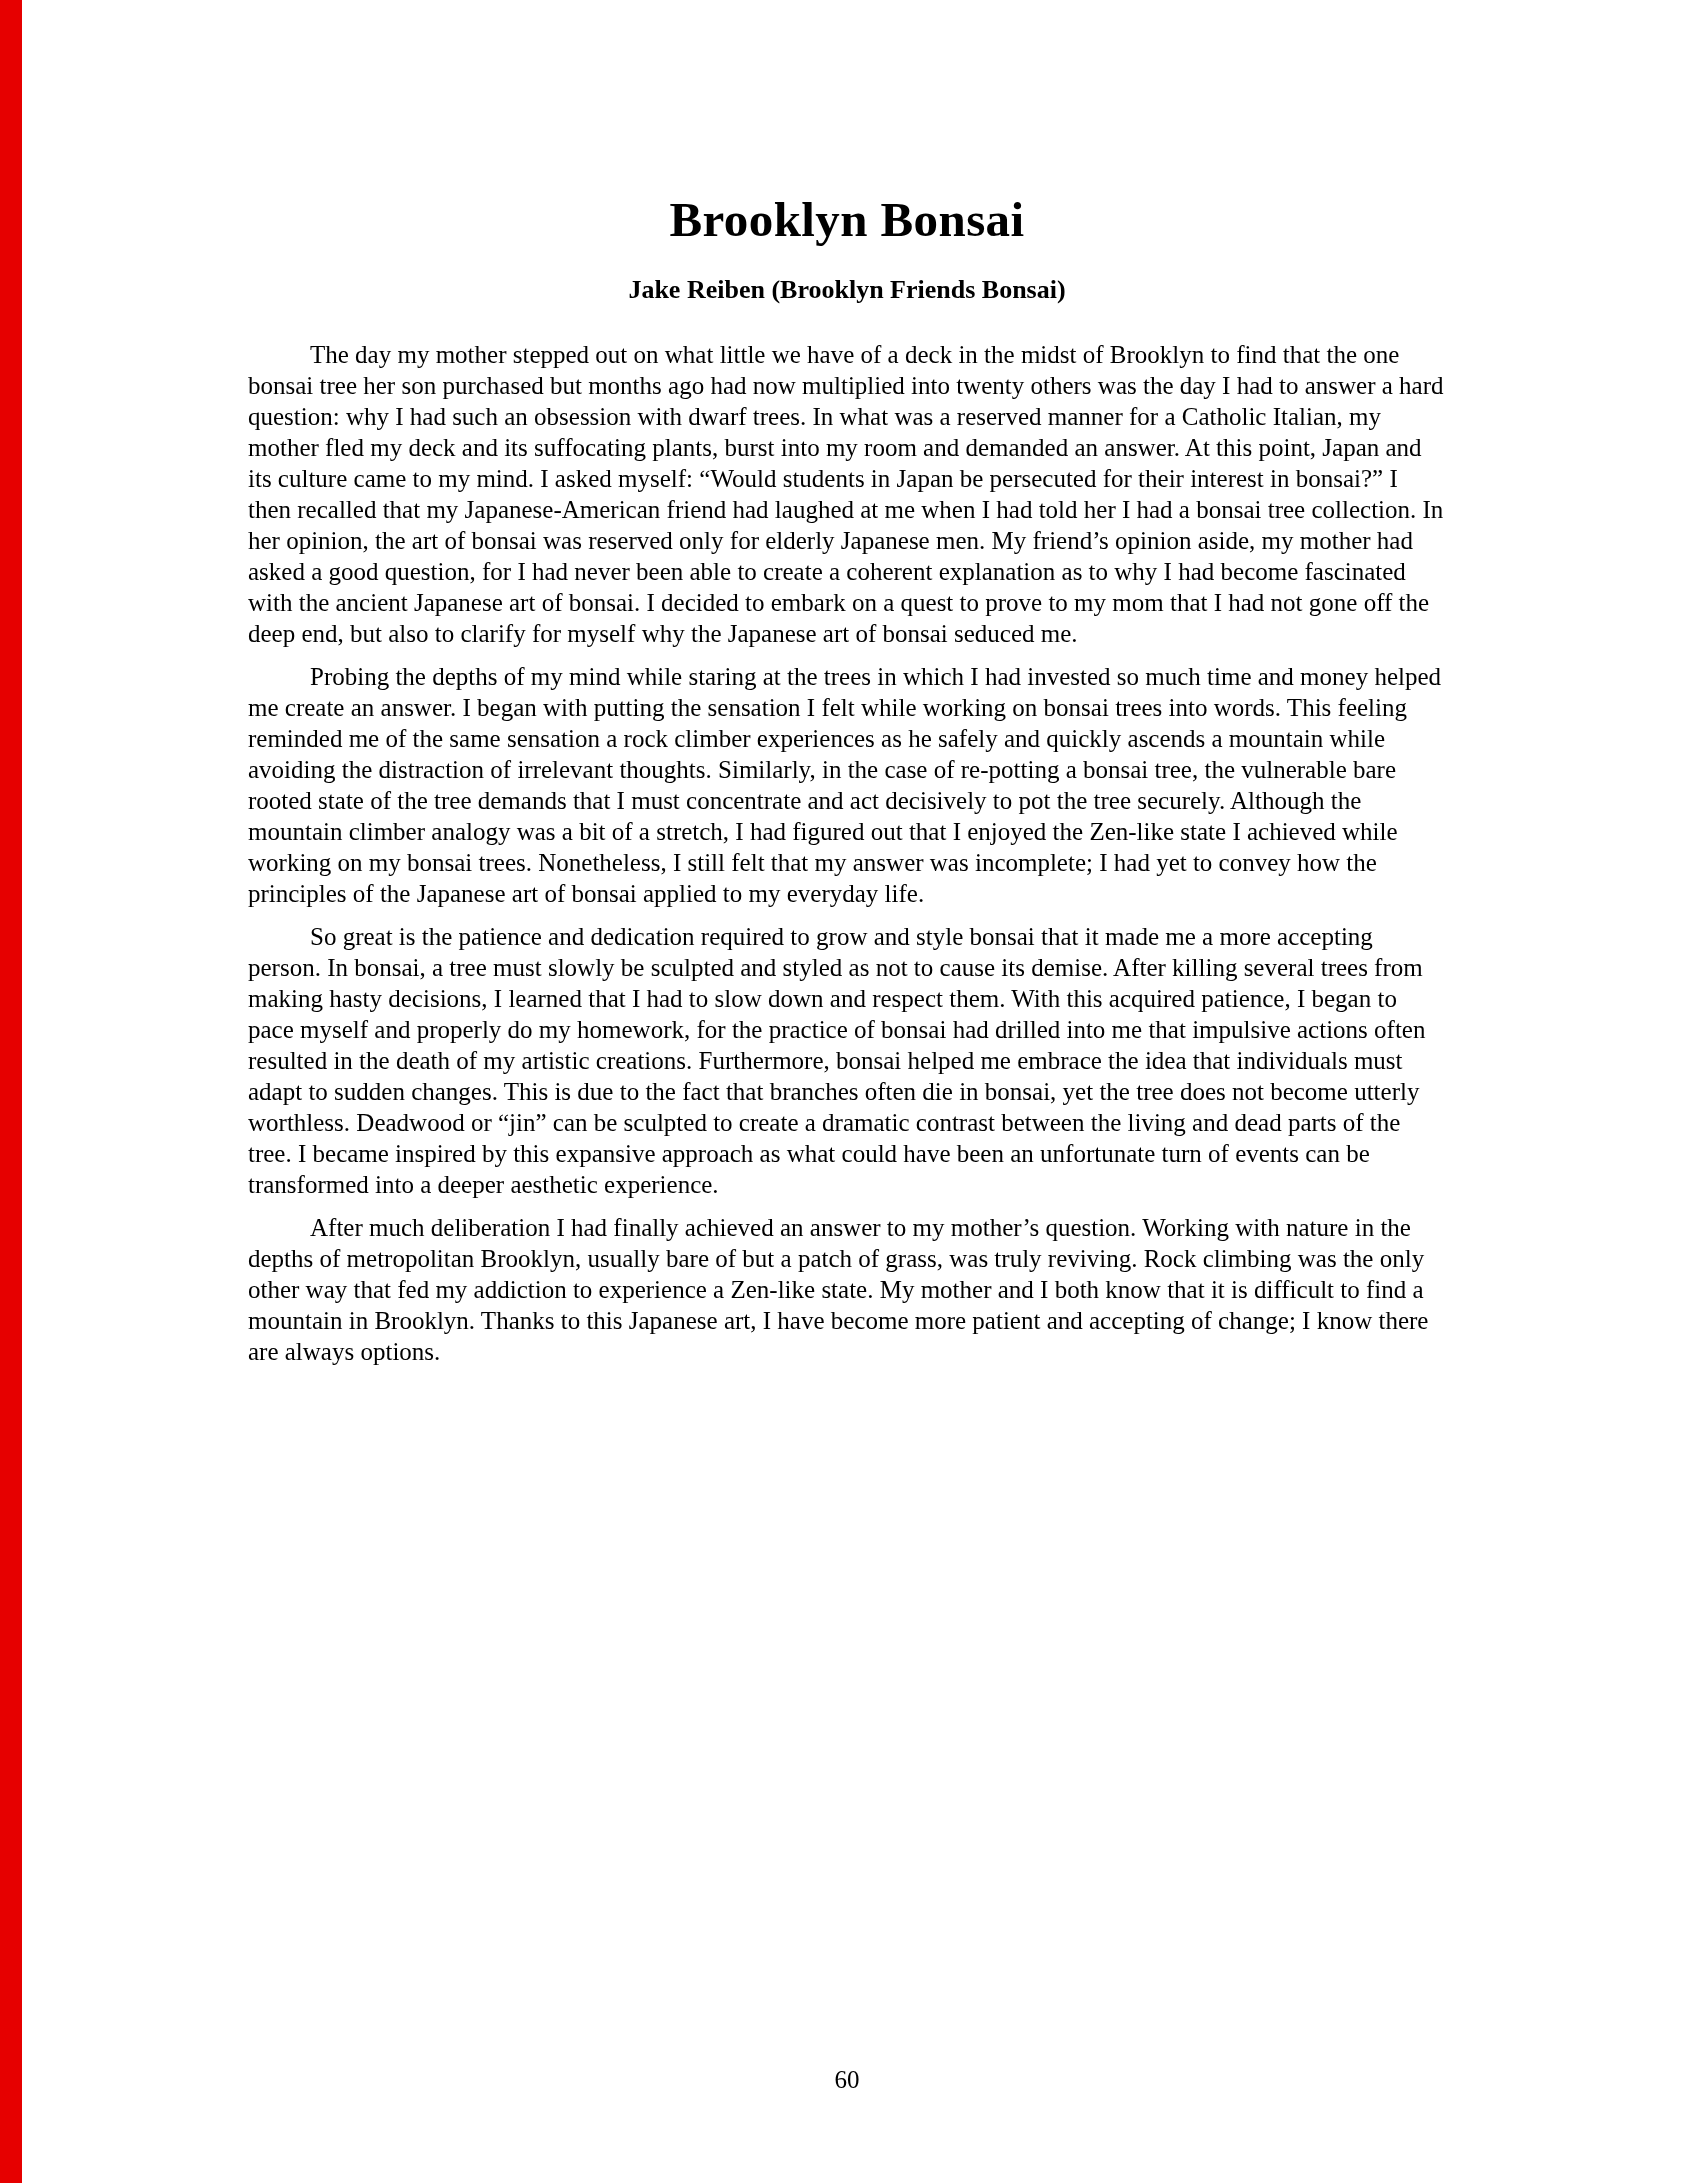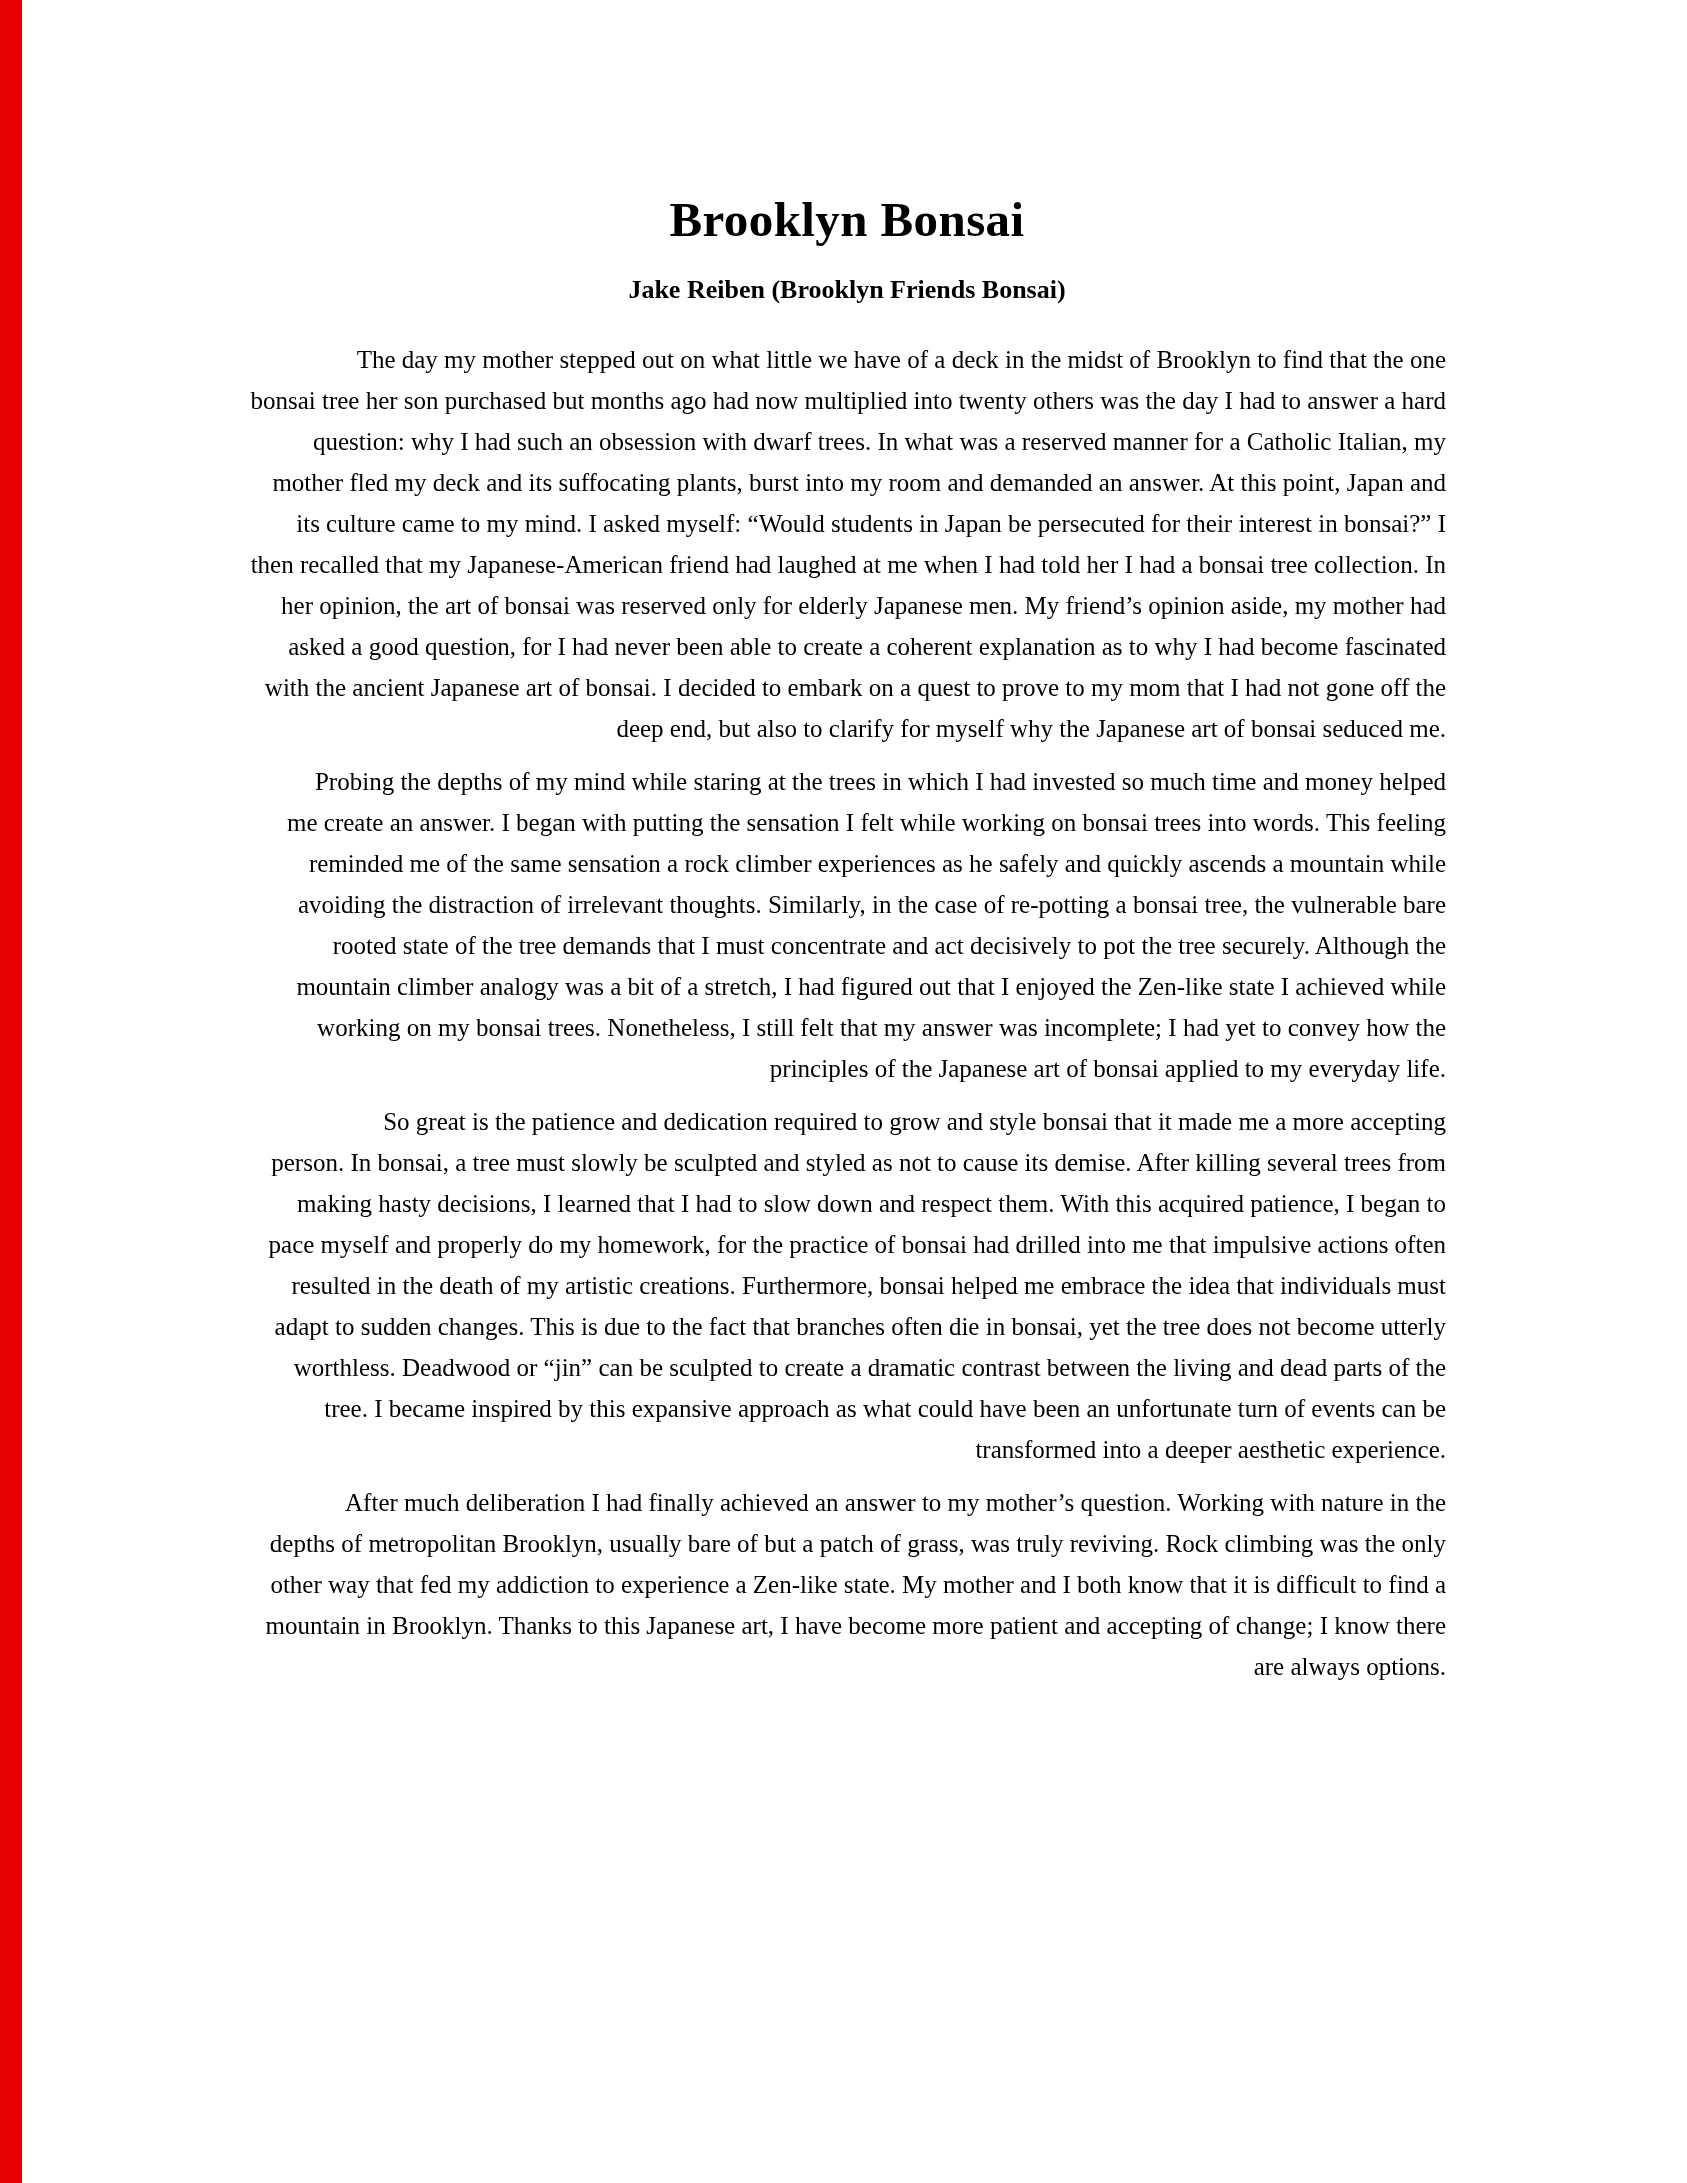--- a/index.html
+++ b/index.html
@@ -48,23 +48,23 @@
   .essay-author {
     margin: 0 0 35px 0;
     font-size: 26px;
     line-height: 1.1;
     font-weight: bold;
     text-align: center;
   }
   p.para {
     margin: 0 0 11.8px 0;
     font-size: 25px;
-    line-height: 41px;
+    line-height: 31px;
     text-indent: 62px;
-    text-align: right;
+    text-align: left;
   }
   .page-number {
     position: absolute;
     left: 248px;
     top: 2065px;
     width: 1198px;
     text-align: center;
     font-size: 25px;
     line-height: 1.2;
   }
@@ -83,15 +83,16 @@
 
     <p class="para">The day my mother stepped out on what little we have of a deck in the midst of Brooklyn to find that the one bonsai tree her son purchased but months ago had now multiplied into twenty others was the day I had to answer a hard question: why I had such an obsession with dwarf trees. In what was a reserved manner for a Catholic Italian, my mother fled my deck and its suffocating plants, burst into my room and demanded an answer. At this point, Japan and its culture came to my mind. I asked myself: “Would students in Japan be persecuted for their interest in bonsai?” I then recalled that my Japanese-American friend had laughed at me when I had told her I had a bonsai tree collection. In her opinion, the art of bonsai was reserved only for elderly Japanese men. My friend’s opinion aside, my mother had asked a good question, for I had never been able to create a coherent explanation as to why I had become fascinated with the ancient Japanese art of bonsai. I decided to embark on a quest to prove to my mom that I had not gone off the deep end, but also to clarify for myself why the Japanese art of bonsai seduced me.</p>
 
     <p class="para">Probing the depths of my mind while staring at the trees in which I had invested so much time and money helped me create an answer. I began with putting the sensation I felt while working on bonsai trees into words. This feeling reminded me of the same sensation a rock climber experiences as he safely and quickly ascends a mountain while avoiding the distraction of irrelevant thoughts. Similarly, in the case of re-potting a bonsai tree, the vulnerable bare rooted state of the tree demands that I must concentrate and act decisively to pot the tree securely. Although the mountain climber analogy was a bit of a stretch, I had figured out that I enjoyed the Zen-like state I achieved while working on my bonsai trees. Nonetheless, I still felt that my answer was incomplete; I had yet to convey how the principles of the Japanese art of bonsai applied to my everyday life.</p>
 
     <p class="para">So great is the patience and dedication required to grow and style bonsai that it made me a more accepting person. In bonsai, a tree must slowly be sculpted and styled as not to cause its demise. After killing several trees from making hasty decisions, I learned that I had to slow down and respect them. With this acquired patience, I began to pace myself and properly do my homework, for the practice of bonsai had drilled into me that impulsive actions often resulted in the death of my artistic creations. Furthermore, bonsai helped me embrace the idea that individuals must adapt to sudden changes. This is due to the fact that branches often die in bonsai, yet the tree does not become utterly worthless. Deadwood or “jin” can be sculpted to create a dramatic contrast between the living and dead parts of the tree. I became inspired by this expansive approach as what could have been an unfortunate turn of events can be transformed into a deeper aesthetic experience.</p>
 
     <p class="para">After much deliberation I had finally achieved an answer to my mother’s question. Working with nature in the depths of metropolitan Brooklyn, usually bare of but a patch of grass, was truly reviving. Rock climbing was the only other way that fed my addiction to experience a Zen-like state. My mother and I both know that it is difficult to find a mountain in Brooklyn. Thanks to this Japanese art, I have become more patient and accepting of change; I know there are always options.</p>
   </div>
 
+  <div class="page-number">60</div>
 
 </div>
 
 
 </body></html>

